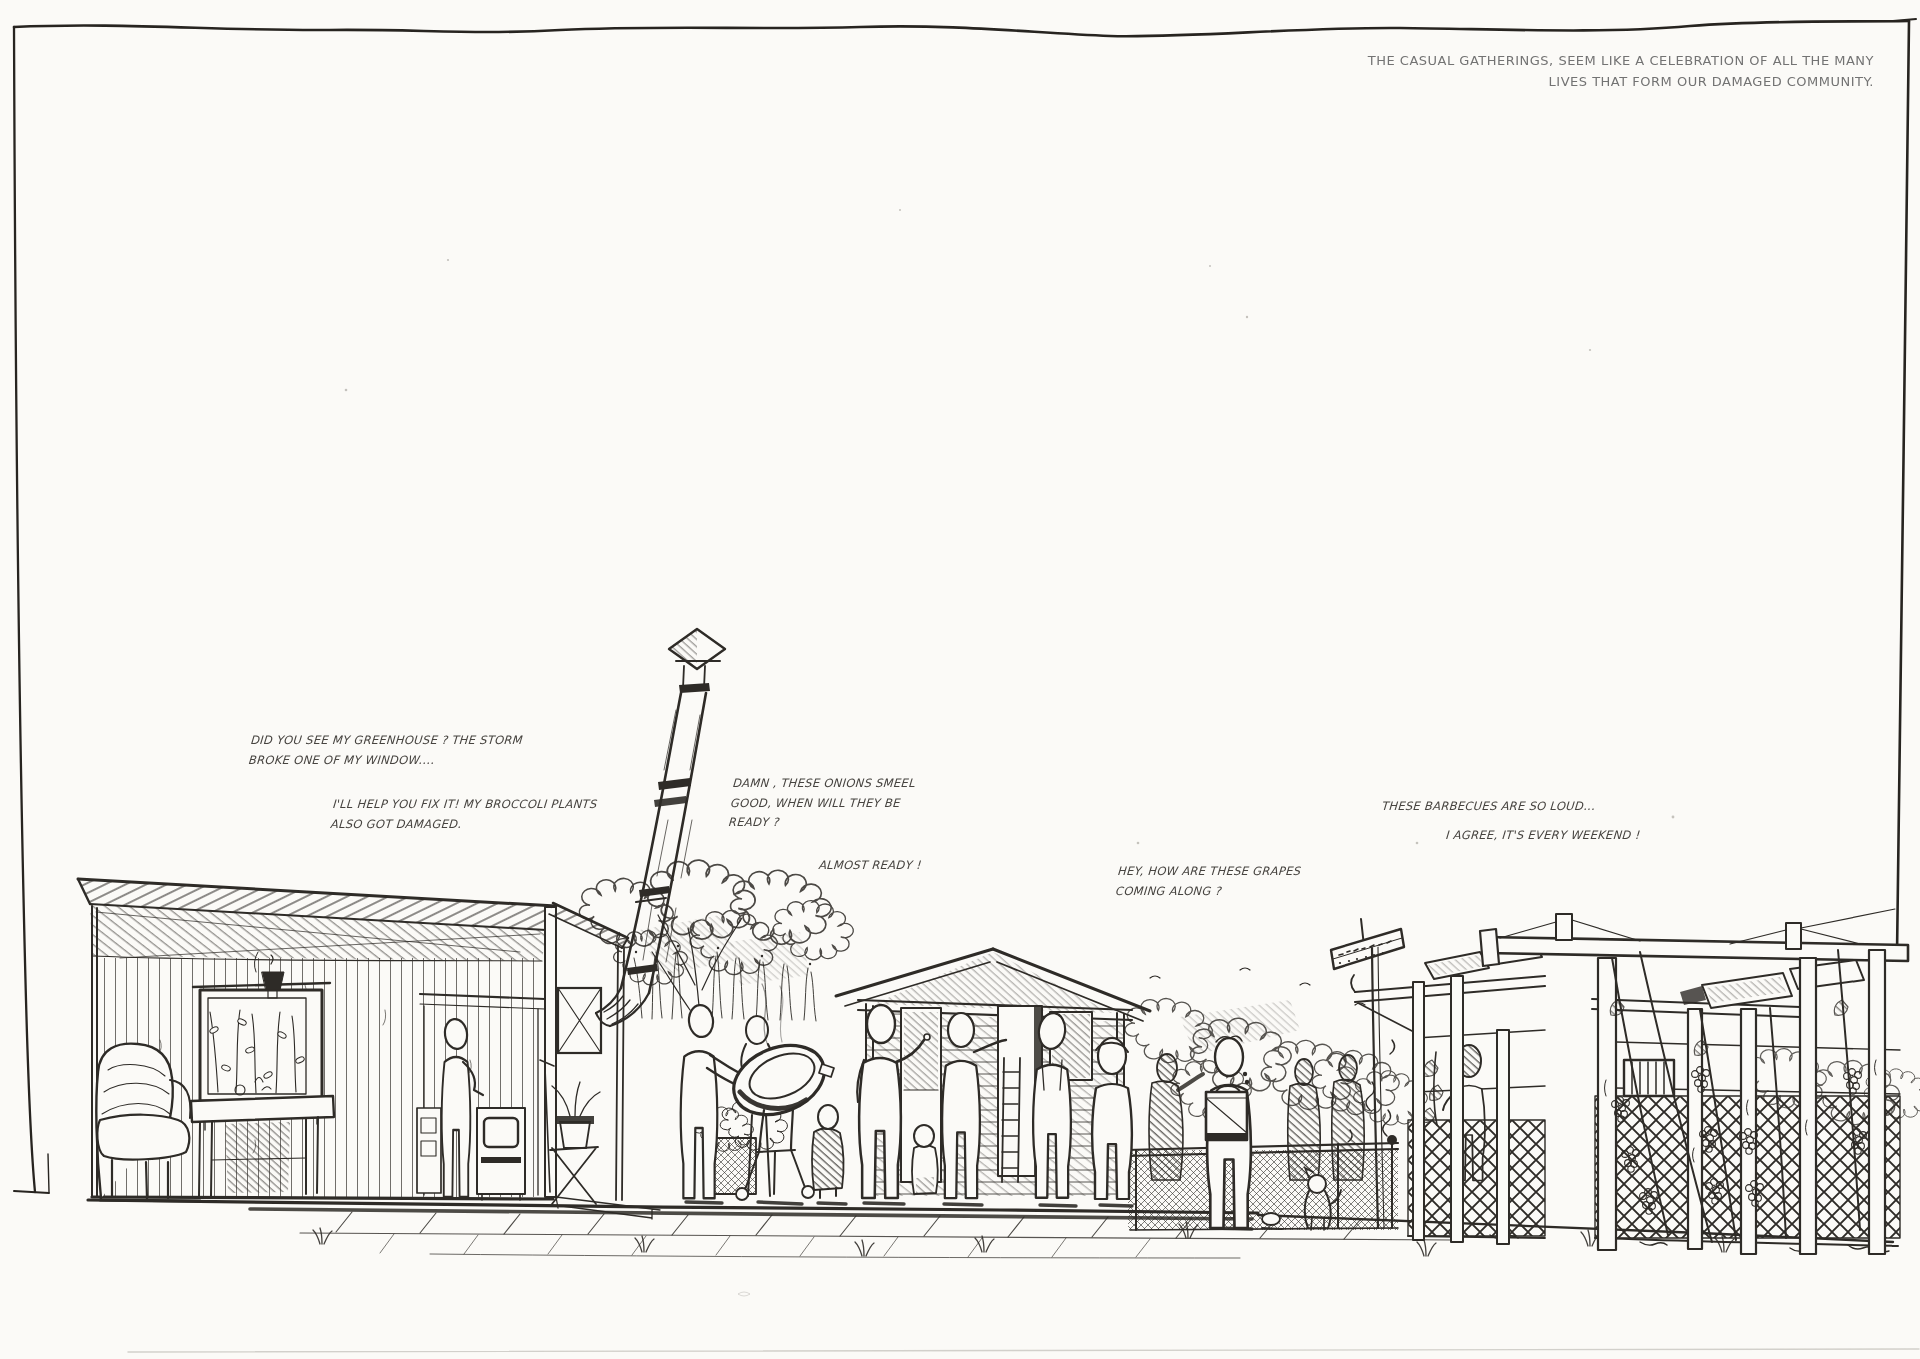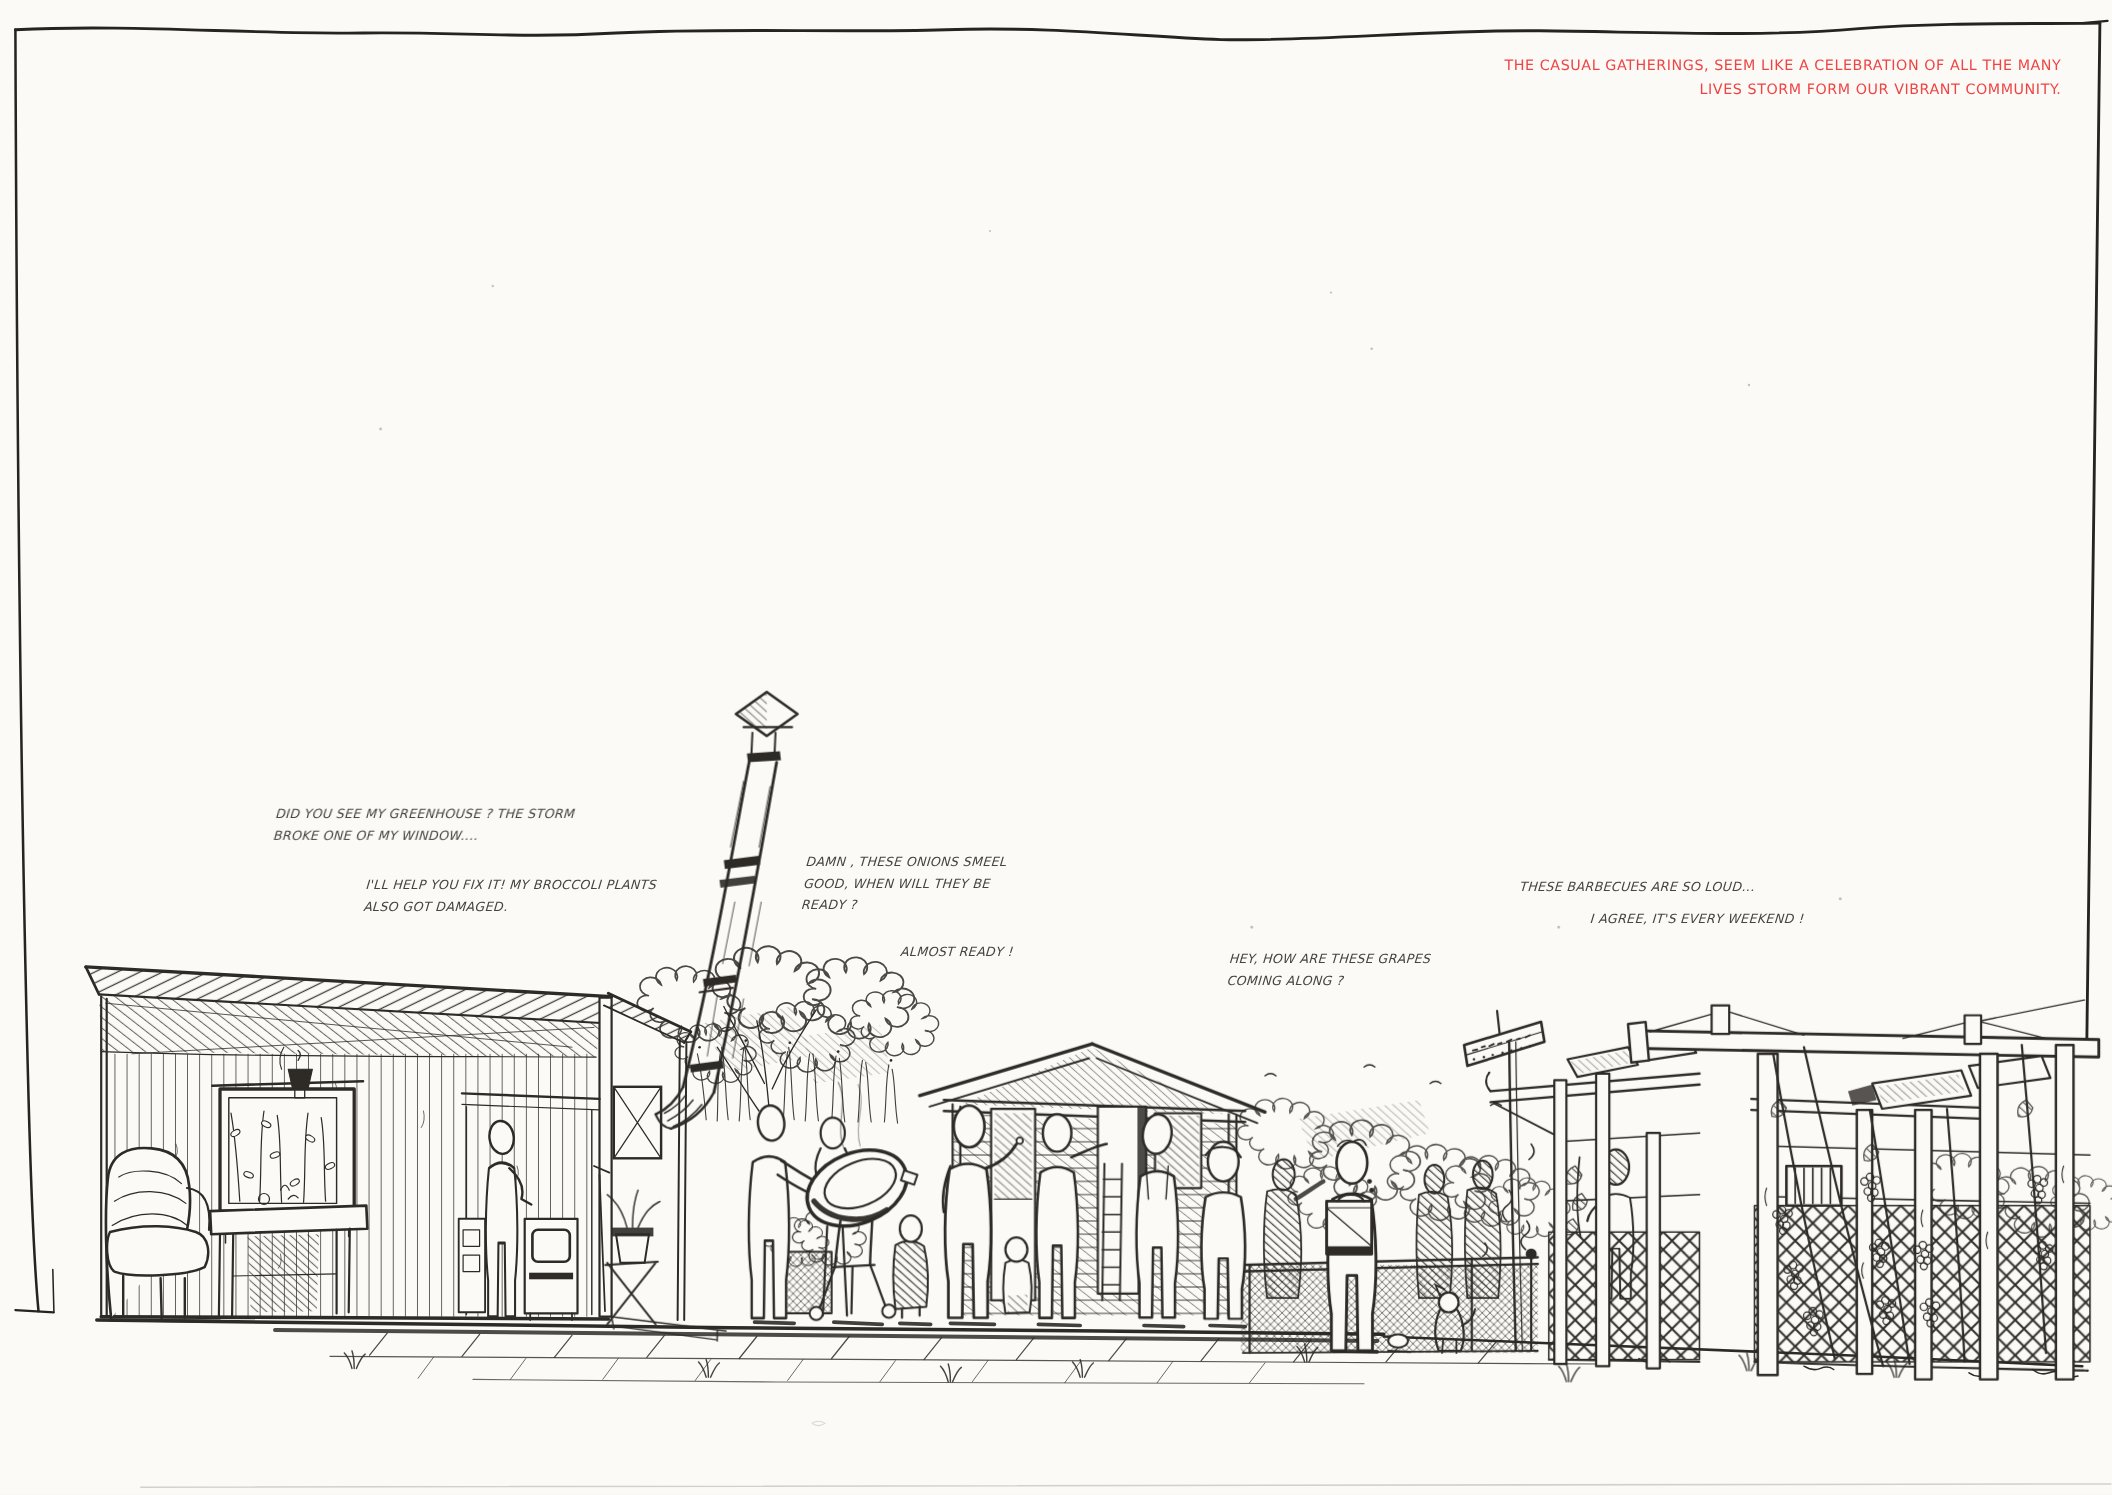--- a/index.html
+++ b/index.html
@@ -1,19 +1,19 @@
 <!DOCTYPE html>
 <html><head>
 <meta charset="utf-8">
 <style>
   html,body{margin:0;padding:0;background:#e8e6e2;}
   #page{position:relative;width:1920px;height:1359px;background:#fbfaf7;overflow:hidden;
         font-family:"DejaVu Sans",sans-serif;}
   .caption{position:absolute;top:50px;right:46px;text-align:right;
-           font-size:13px;letter-spacing:.5px;line-height:21px;color:#ef4444;font-weight:500;margin-left:32px;}
+           font-size:13px;letter-spacing:.5px;line-height:21px;color:#737373;font-weight:500;margin-left:32px;}
   .speech{position:absolute;font-size:11.5px;font-style:italic;letter-spacing:.3px;
           line-height:19.5px;color:#474440;transform:skewX(-6deg);font-weight:500;}
   .speech div,.caption div{white-space:nowrap;}
   svg{position:absolute;left:0;top:0;}
 </style>
 </head>
 <body>
 
 <div id="page">
 
@@ -470,21 +470,21 @@
         <circle cx="1210" cy="266" r="1"></circle>
     <circle cx="1138" cy="843" r="1.3"></circle>
         <circle cx="1673" cy="817" r="1.4"></circle>
         <circle cx="1417" cy="843" r="1.3"></circle>
   </g>
   <path d="M738,1294 q6,-4 12,0 q-6,4 -12,0" stroke="#8f8b84" fill="none" opacity="0.3"></path>
 </svg>
 
   <div class="caption">
     <div>THE CASUAL GATHERINGS, SEEM LIKE A CELEBRATION OF ALL THE MANY</div>
-    <div>LIVES STORM FORM OUR VIBRANT COMMUNITY.</div>
+    <div>LIVES THAT FORM OUR DAMAGED COMMUNITY.</div>
   </div>
 
   <div class="speech" style="left:250px;top:731px;">
     <div>DID YOU SEE MY GREENHOUSE ? THE STORM</div>
     <div>BROKE ONE OF MY WINDOW....</div>
   </div>
 
   <div class="speech" style="left:332px;top:795px;">
     <div>I'LL HELP YOU FIX IT! MY BROCCOLI PLANTS</div>
     <div>ALSO GOT DAMAGED.</div>

